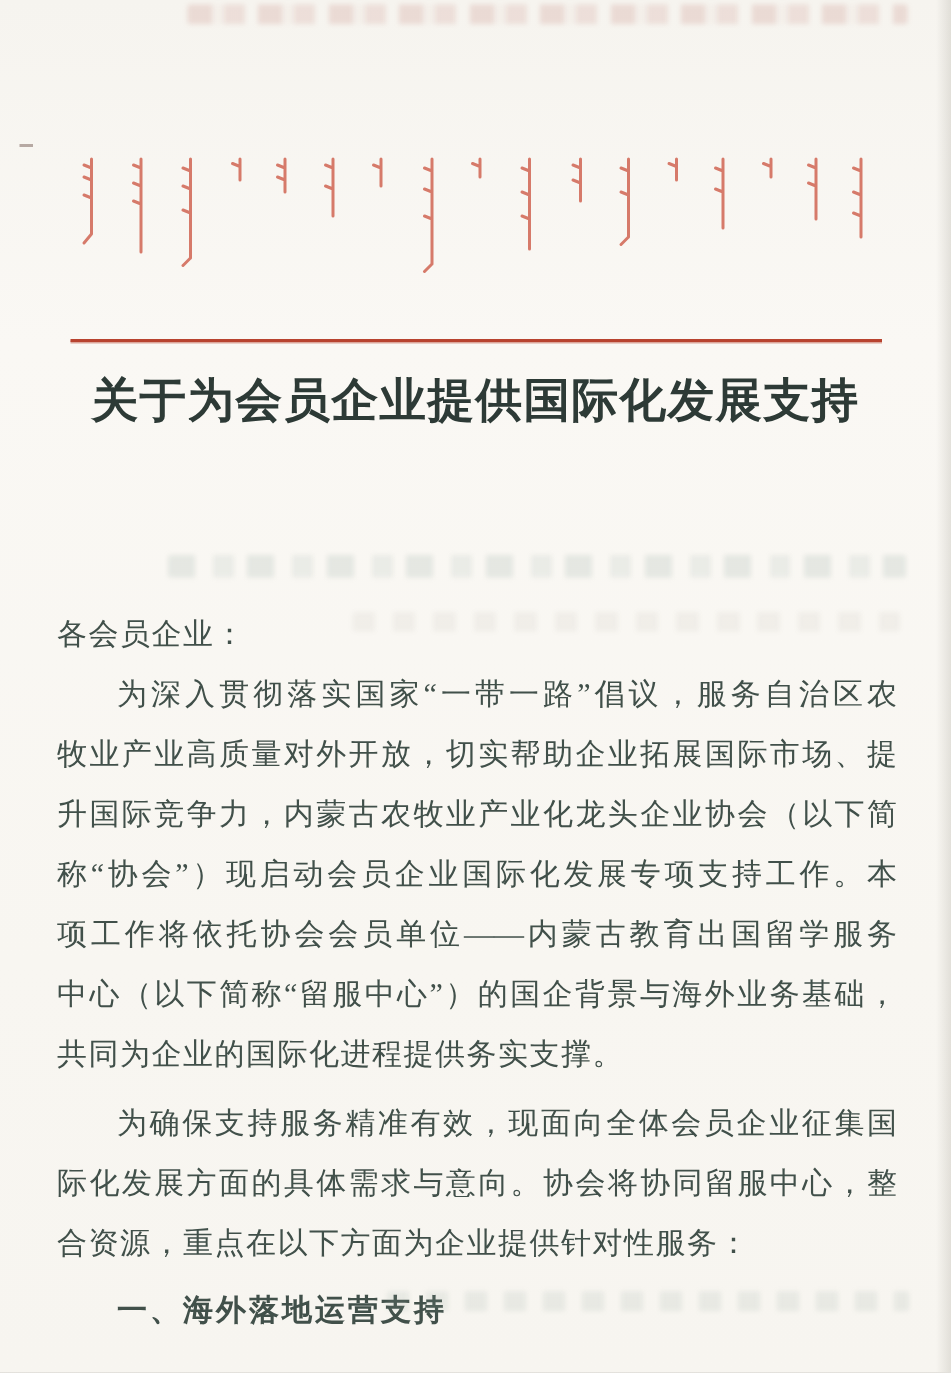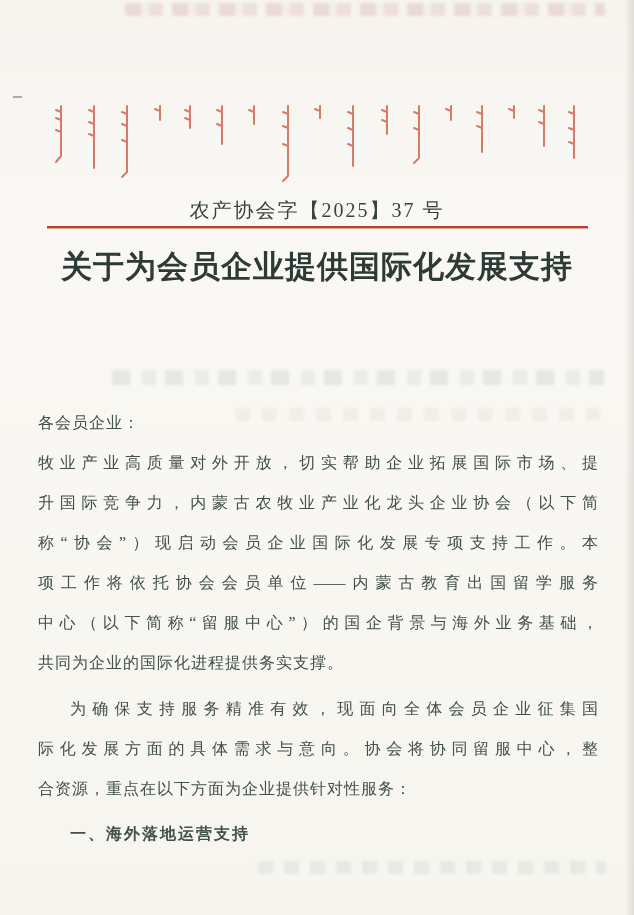--- a/index.html
+++ b/index.html
@@ -22,21 +22,21 @@
   
   .red-line { position:absolute; top:226px; left:47px; width:541px; height:2px;
     background:#b8432f; box-shadow:0 1px 0 rgba(184,67,47,.45); }
   
   .doc-title { position:absolute; left:0; width:100%; text-align:center; font-weight:bold;
     font-size:31px; letter-spacing:1px; color:#2d3a36; }
   .title1 { top:246px; }
   .title2 { top:310px; }
   
   .body-text { position:absolute; top:403px; left:38px; width:560px;
-    font-size:16px; line-height:40px; color:#41504a; }
+    font-size:20px; line-height:40px; color:#41504a; }
   .line { height:40px; overflow:hidden; letter-spacing:1px; }
   .justify { text-align:justify; text-align-last:justify; letter-spacing:0; }
   .indent { text-indent:2em; }
   .bold { font-weight:bold; letter-spacing:2px; }
   .para-gap { margin-top:6px; }
   .head-gap { margin-top:5px; }
   
   .bleed { position:absolute; filter:blur(1.6px); border-radius:2px; pointer-events:none; }
   .bleed-top { top:3px; left:125px; width:480px; height:13px;
     background:repeating-linear-gradient(90deg, rgba(190,115,105,.20) 0 16px, rgba(190,115,105,.04) 16px 24px, rgba(190,115,105,.16) 24px 38px, transparent 38px 47px); }
@@ -77,31 +77,31 @@
         <path d="M372 6v52M367 12l5 2M367 28l5 2M372 58l-5 5"></path>
         <path d="M404 6v14M399 9l5 2"></path>
         <path d="M435 6v46M430 12l5 2M430 26l5 2"></path>
         <path d="M467 6v12M462 9l5 2"></path>
         <path d="M497 6v40M492 10l5 2M492 22l5 2"></path>
         <path d="M527 6v52M522 12l5 2M522 28l5 2M522 42l5 2"></path>
       </g>
     </svg>
   </div>
 
-  <div class="doc-number">农产协会字【2025】37 号</div>
 
   <div class="red-line"></div>
 
   <div class="doc-title title1">关于为会员企业提供国际化发展支持</div>
 
   <div class="bleed bleed-mid"></div>
   <div class="bleed bleed-salute"></div>
 
   <div class="body-text">
     <div class="line">各会员企业：</div>
+    <div class="line indent justify">为深入贯彻落实国家“一带一路”倡议，服务自治区农</div>
     <div class="line justify">牧业产业高质量对外开放，切实帮助企业拓展国际市场、提</div>
     <div class="line justify">升国际竞争力，内蒙古农牧业产业化龙头企业协会（以下简</div>
     <div class="line justify">称“协会”）现启动会员企业国际化发展专项支持工作。本</div>
     <div class="line justify">项工作将依托协会会员单位——内蒙古教育出国留学服务</div>
     <div class="line justify">中心（以下简称“留服中心”）的国企背景与海外业务基础，</div>
     <div class="line">共同为企业的国际化进程提供务实支撑。</div>
     <div class="line indent justify para-gap">为确保支持服务精准有效，现面向全体会员企业征集国</div>
     <div class="line justify">际化发展方面的具体需求与意向。协会将协同留服中心，整</div>
     <div class="line">合资源，重点在以下方面为企业提供针对性服务：</div>
     <div class="line indent bold head-gap">一、海外落地运营支持</div>

